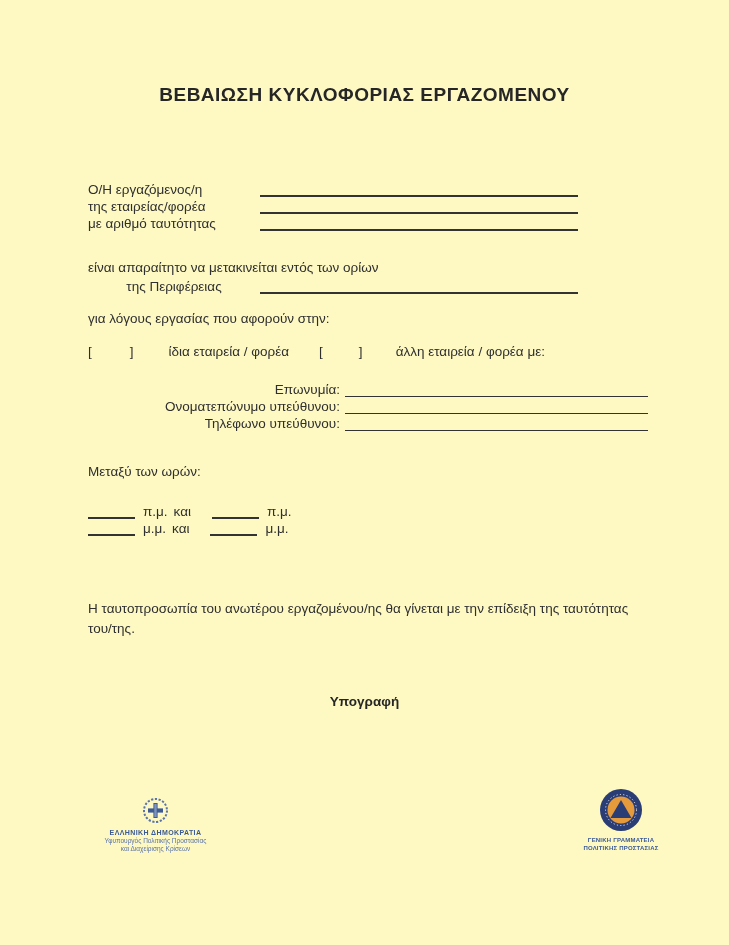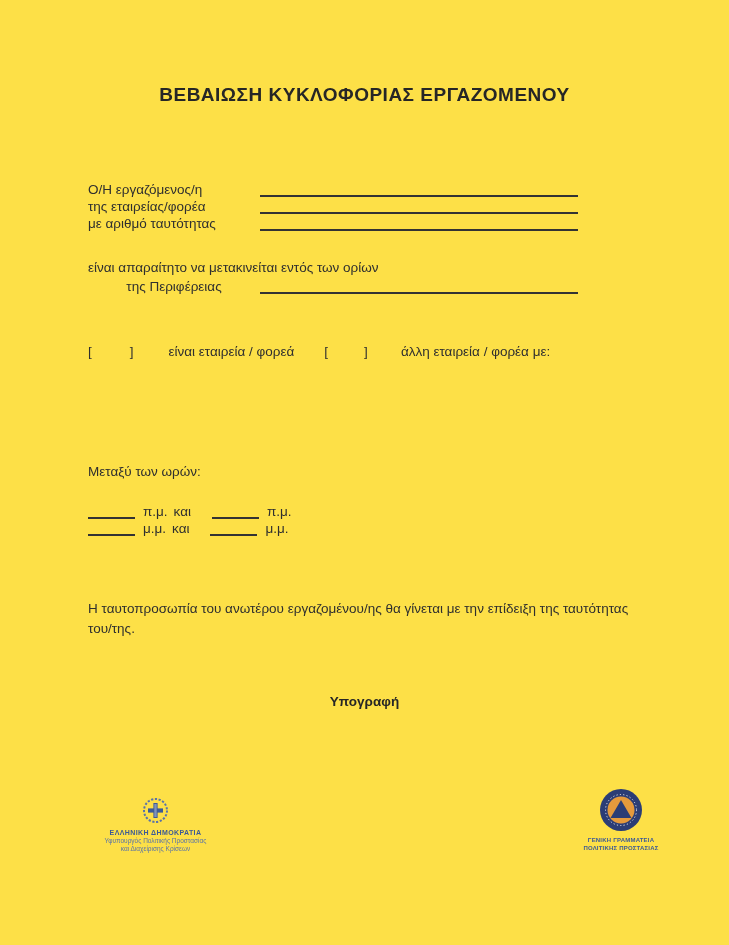--- a/index.html
+++ b/index.html
@@ -1,19 +1,19 @@
 <!DOCTYPE html>
 <html><head>
 <meta charset="utf-8">
 <style>
   html,body { margin:0; padding:0; background:#ffffff; }
   .page {
     position:relative;
     width:729px; height:945px;
-    background:#fde047;
+    background:#fef9c3;
     font-family:"Liberation Sans", sans-serif;
     color:#2f2f2f;
     font-size:13.5px;
     overflow:hidden;
   }
   .title {
     position:absolute; top:84px; left:0; width:100%;
     text-align:center; font-weight:bold; font-size:19px; letter-spacing:0.5px;
     color:#262626;
   }
@@ -93,30 +93,45 @@
     </div>
   </div>
 
   <div class="movement-line">είναι απαραίτητο να μετακινείται εντός των ορίων</div>
 
   <div class="region-row row">
     <span class="lbl">της Περιφέρειας</span>
     <span class="blank"></span>
   </div>
 
+  <div class="reason-line">για λόγους εργασίας που αφορούν στην:</div>
 
   <div class="options-row">
     <span class="br-open1">[</span>
     <span class="br-close1">]</span>
-    <span class="opt1">είναι εταιρεία / φορεά</span>
+    <span class="opt1">ίδια εταιρεία / φορέα</span>
     <span class="br-open2">[</span>
     <span class="br-close2">]</span>
     <span>άλλη εταιρεία / φορέα με:</span>
   </div>
 
+  <div class="contact-block">
+    <div class="row">
+      <span class="contact-lbl">Επωνυμία:</span>
+      <span class="blank thin"></span>
+    </div>
+    <div class="row">
+      <span class="contact-lbl">Ονοματεπώνυμο υπεύθυνου:</span>
+      <span class="blank thin"></span>
+    </div>
+    <div class="row">
+      <span class="contact-lbl">Τηλέφωνο υπεύθυνου:</span>
+      <span class="blank thin"></span>
+    </div>
+  </div>
 
   <div class="hours-label">Μεταξύ των ωρών:</div>
 
   <div class="hours-block">
     <div class="row">
       <span class="blank"></span>
       <span class="sfx1">π.μ.</span>
       <span class="and-word">και</span>
       <span class="blank blank2"></span>
       <span class="sfx2">π.μ.</span>

